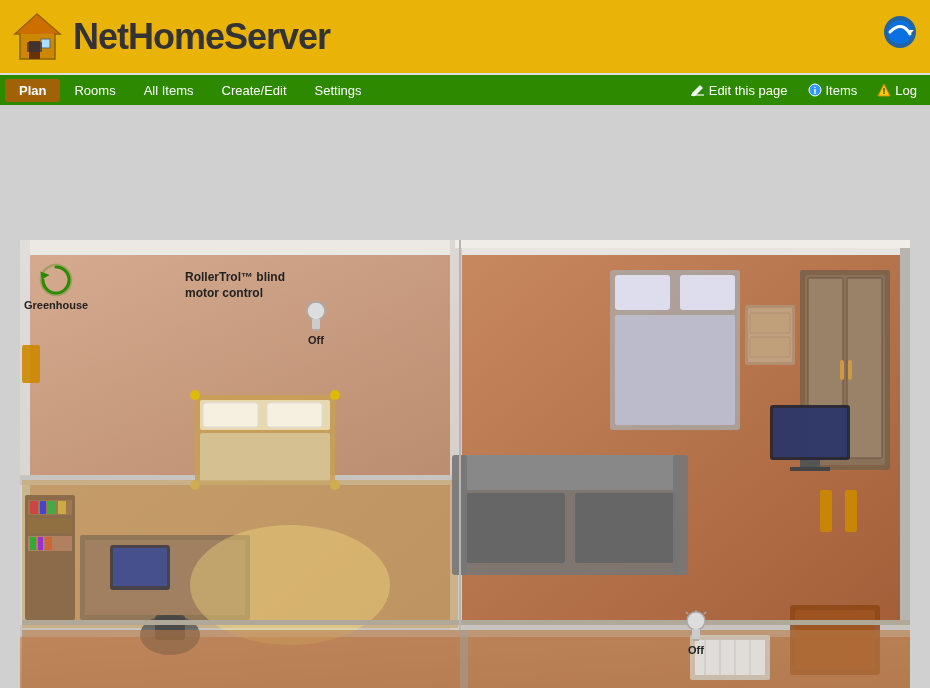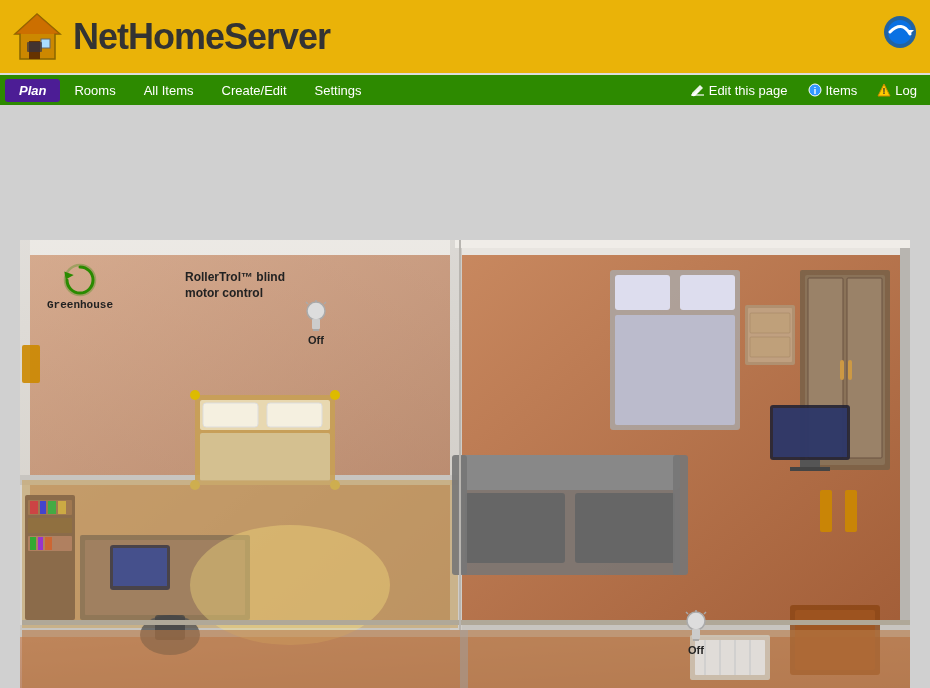--- a/index.html
+++ b/index.html
@@ -45,23 +45,22 @@
     }
     .nav-item {
       color: white;
       font-size: 13px;
       padding: 4px 14px;
       cursor: pointer;
       border-radius: 3px;
       white-space: nowrap;
     }
     .nav-item.active {
-      background: #4c1d95;
+      background: #a16207;
       font-weight: bold;
-      font-style: italic;
     }
     #nav-right {
       margin-left: auto;
       display: flex;
       align-items: center;
       gap: 4px;
     }
     .nav-right-item {
       color: #ffffff;
       font-size: 13px;
@@ -94,22 +93,21 @@
       font-size: 11px;
       font-weight: bold;
       color: #222;
       text-align: center;
       margin-top: 2px;
     }
 
     
     #item-greenhouse {
       top: 158px;
-      left: 47px;
-      font-family: Liberation Mono, monospace;
+      left: 24px;
     }
 
     
     #item-down5 {
       top: 295px;
       left: 95px;
     }
 
     
     #item-rollertrol {

